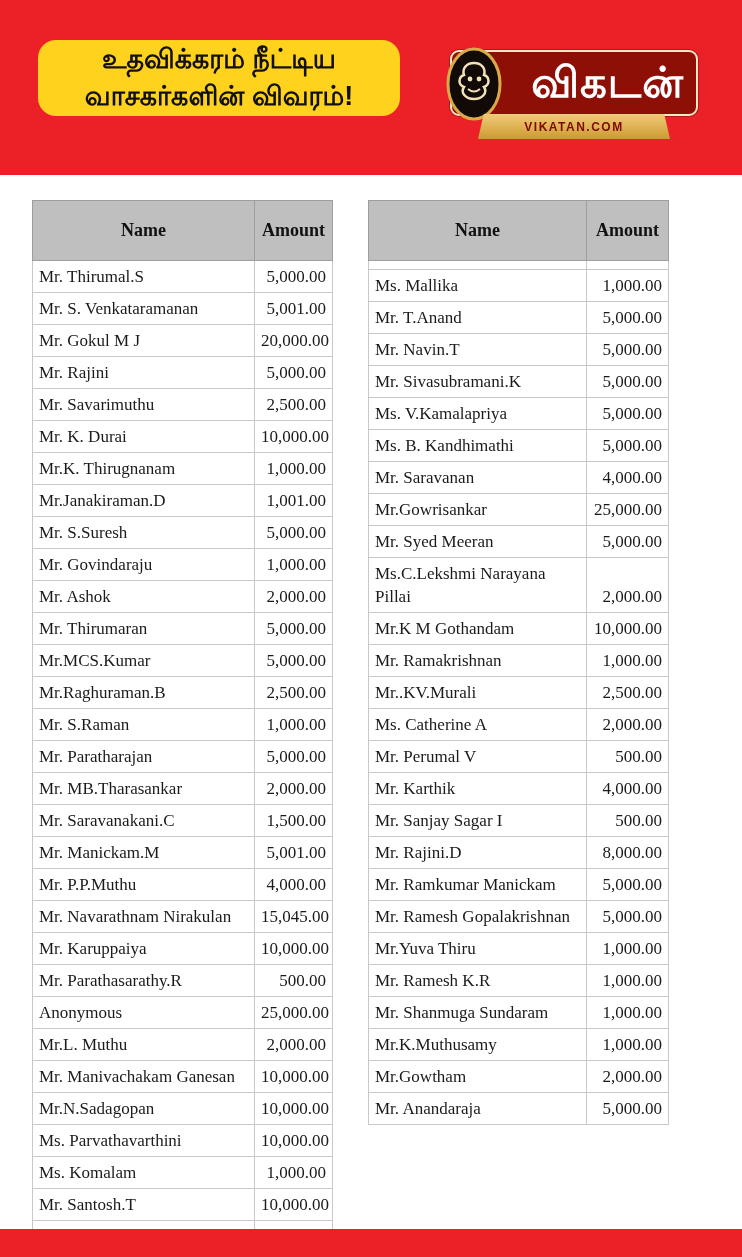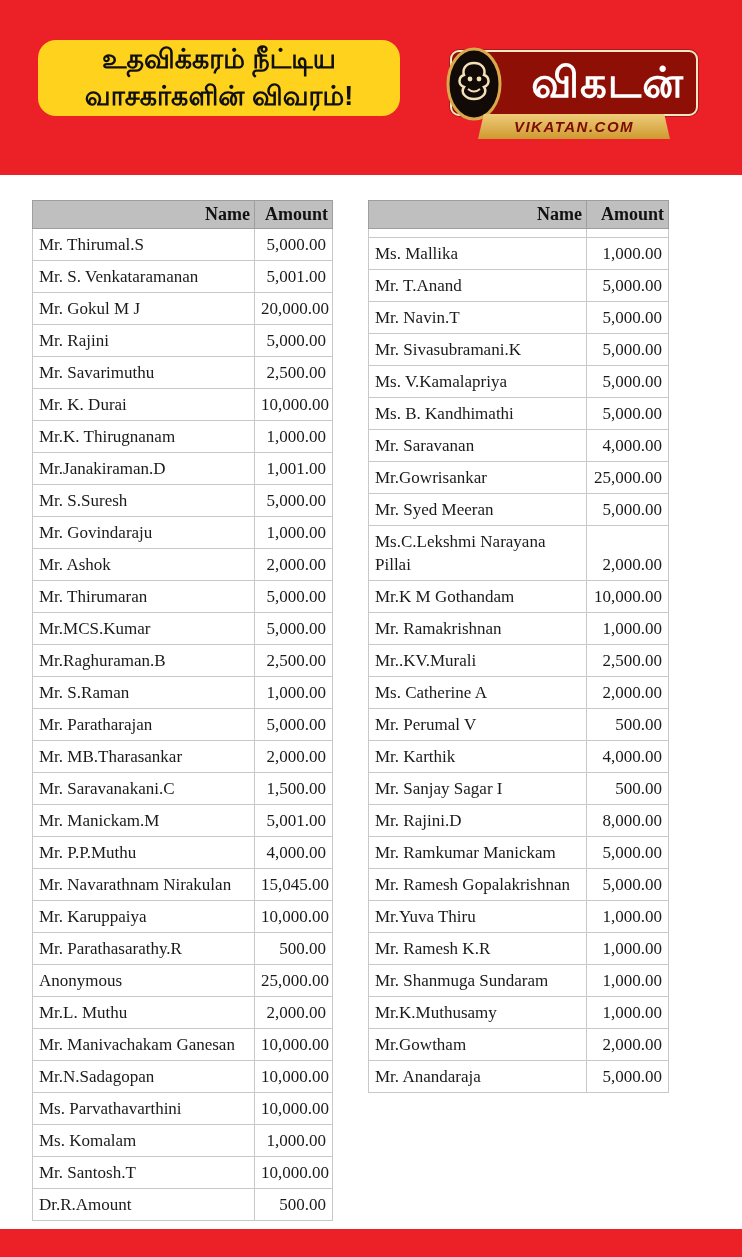--- a/index.html
+++ b/index.html
@@ -25,29 +25,29 @@
              display:flex; align-items:center; justify-content:flex-end; padding-right:12px;
              box-shadow:0 0 0 1px rgba(0,0,0,.25);}
   .mascot{position:absolute; left:-6px; top:-5px; width:56px; height:74px; display:block;}
   .logo-tamil{color:#fff; font-weight:bold; font-size:42px; line-height:1;
               font-family:"Liberation Sans","DejaVu Sans",sans-serif; letter-spacing:1px;}
   .logo-banner{margin:-2px auto 0; width:192px; height:25px;
                background:linear-gradient(#EFCB79,#CE9A30);
                clip-path:polygon(3% 0,97% 0,100% 100%,0 100%);
                display:flex; align-items:center; justify-content:center;}
   .logo-banner span{color:#7C0B03; font-family:"Liberation Sans","DejaVu Sans",sans-serif;
-                    font-weight:bold; font-size:15px; letter-spacing:1.5px;font-style:italic;}
+                    font-weight:bold; font-size:12px; letter-spacing:1.5px;}
 
   
   .tables{position:absolute; top:200px; left:32px; width:678px;
           display:flex; gap:35px; align-items:flex-start;}
   table.donor-table{border-collapse:collapse; table-layout:fixed; width:300px;
                     border:1px solid #B5B5B5;}
   th{background:var(--header-gray); border:1px solid #9E9E9E;
-     font-size:18px; font-weight:bold; color:#111; text-align:right; padding:3px 4px;}
+     font-size:18px; font-weight:bold; color:#111; text-align:center; padding:19px 4px;}
   td{border:1px solid var(--border); font-size:17px; line-height:23px; padding:4px 6px;
      overflow:hidden;}
   td.name-cell{text-align:left; word-wrap:break-word;}
   td.amount-cell{text-align:right; vertical-align:bottom;}
   .left-tbl .name-col{width:222px;} .left-tbl .amount-col{width:78px;}
   .right-tbl .name-col{width:218px;} .right-tbl .amount-col{width:82px;}
   tr.spacer-row td{height:9px; padding:0 6px; line-height:9px; font-size:6px;}
 
   
   .bottom-bar{position:absolute; left:0; bottom:0; width:742px; height:28px; background:var(--red);}

